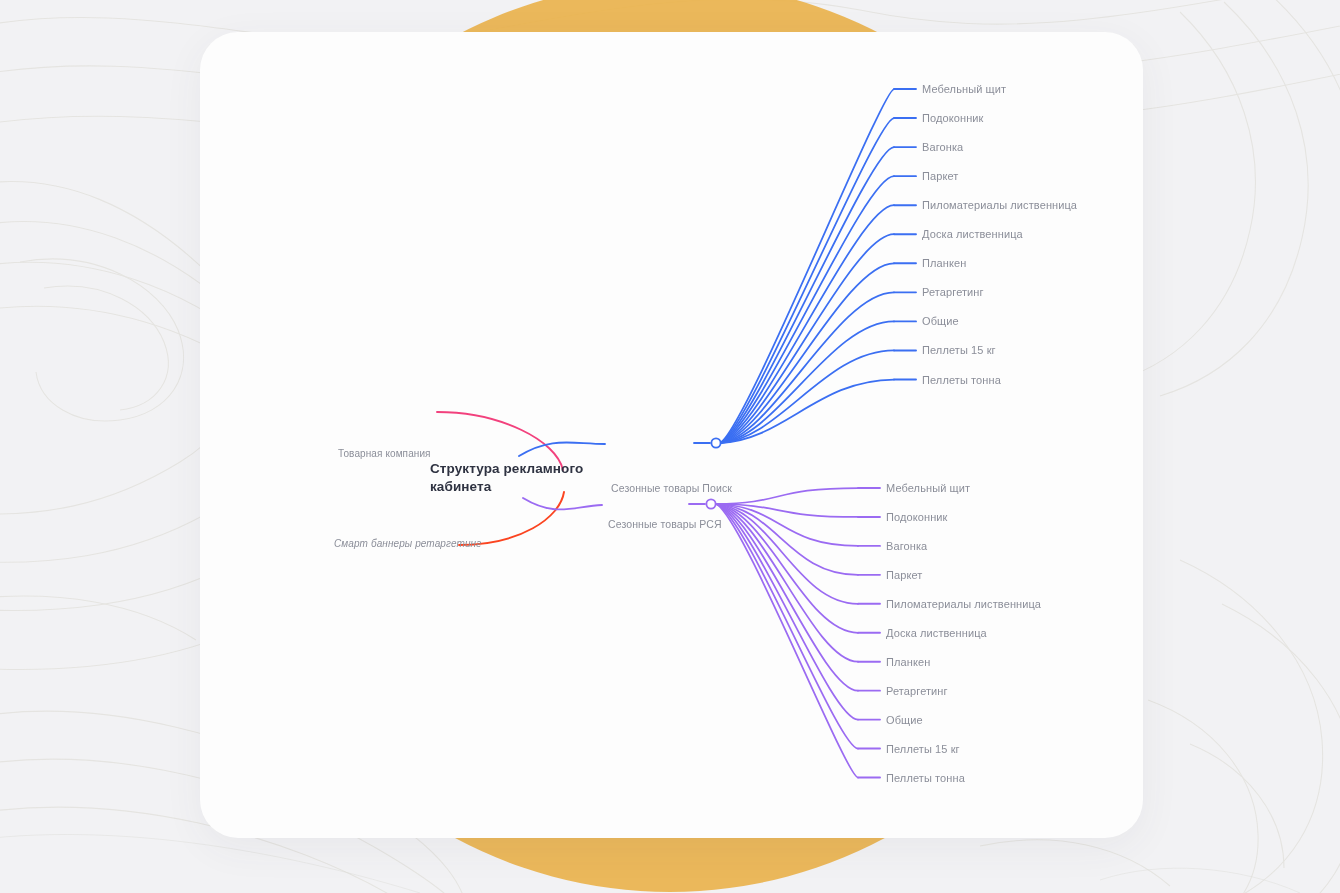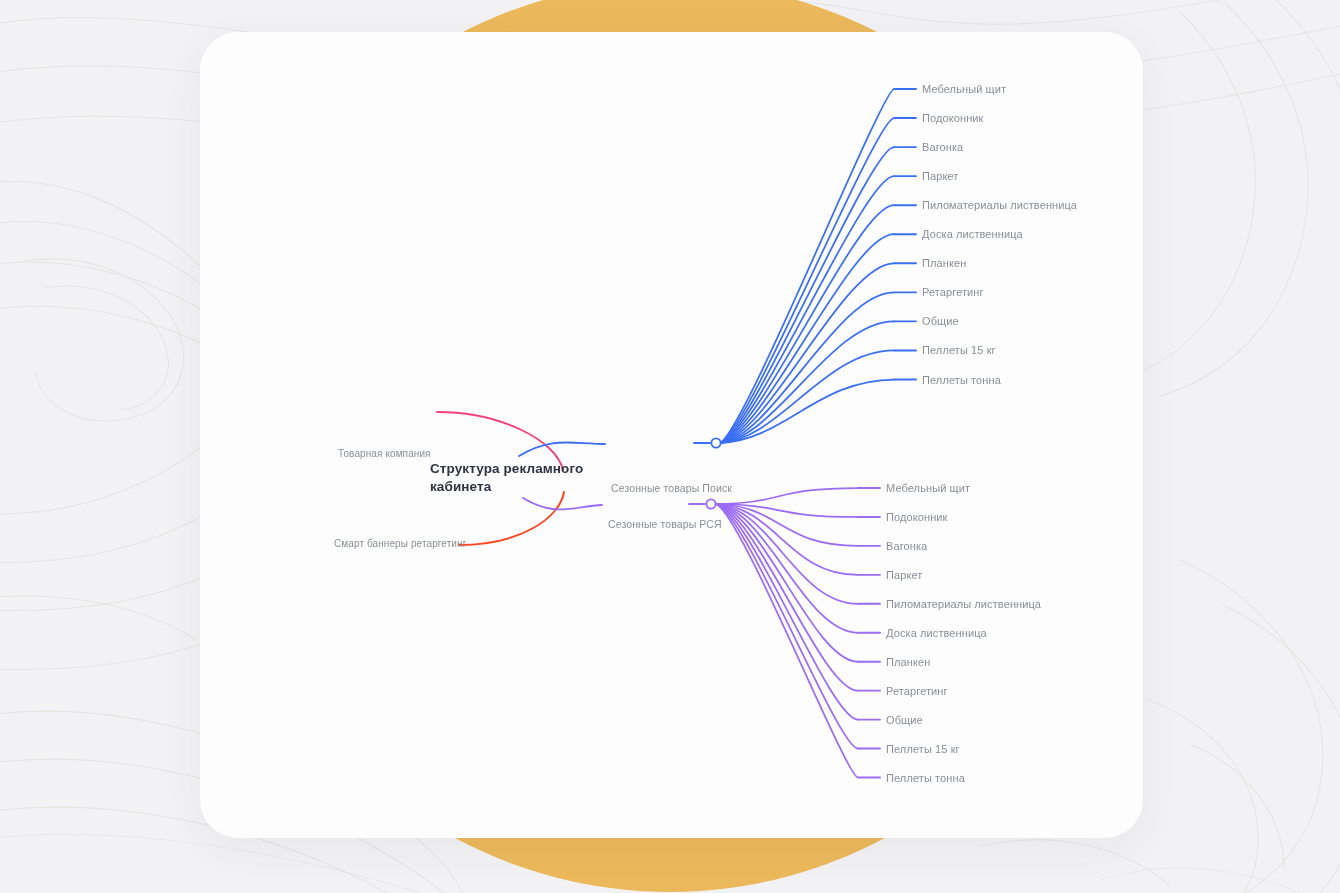--- a/index.html
+++ b/index.html
@@ -125,21 +125,21 @@
   <g id="hubs">
       <circle cx="716" cy="443" r="4.6" fill="#ffffff" stroke="#3b6ff2" stroke-width="1.8"></circle>
       <circle cx="711" cy="504" r="4.6" fill="#ffffff" stroke="#9b6bf2" stroke-width="1.8"></circle>
     </g>
 </svg>
 
 <div id="center-title">Структура рекламного кабинета</div>
 
 <div class="node-label side-label" style="left:338px;top:404px;margin-top:44px;">Товарная компания</div>
 
-<div class="node-label side-label" style="left:334px;top:538px;">Смарт баннеры ретаргетинг</div>
+<div class="node-label side-label" style="left:334px;top:538px;font-style:italic;">Смарт баннеры ретаргетинг</div>
 
 <div class="node-label mid-label" style="left:611px;top:438px;margin-top:44px;">Сезонные товары Поиск</div>
 
 <div class="node-label mid-label" style="left:608px;top:518px;">Сезонные товары РСЯ</div>
 
 <div id="leaf-labels-blue">
     <div class="node-label leaf-label" style="left: 922px; top: 83px;">Мебельный щит</div>
     <div class="node-label leaf-label" style="left: 922px; top: 112.05px;">Подоконник</div>
     <div class="node-label leaf-label" style="left: 922px; top: 141.1px;">Вагонка</div>
     <div class="node-label leaf-label" style="left: 922px; top: 170.15px;">Паркет</div>

